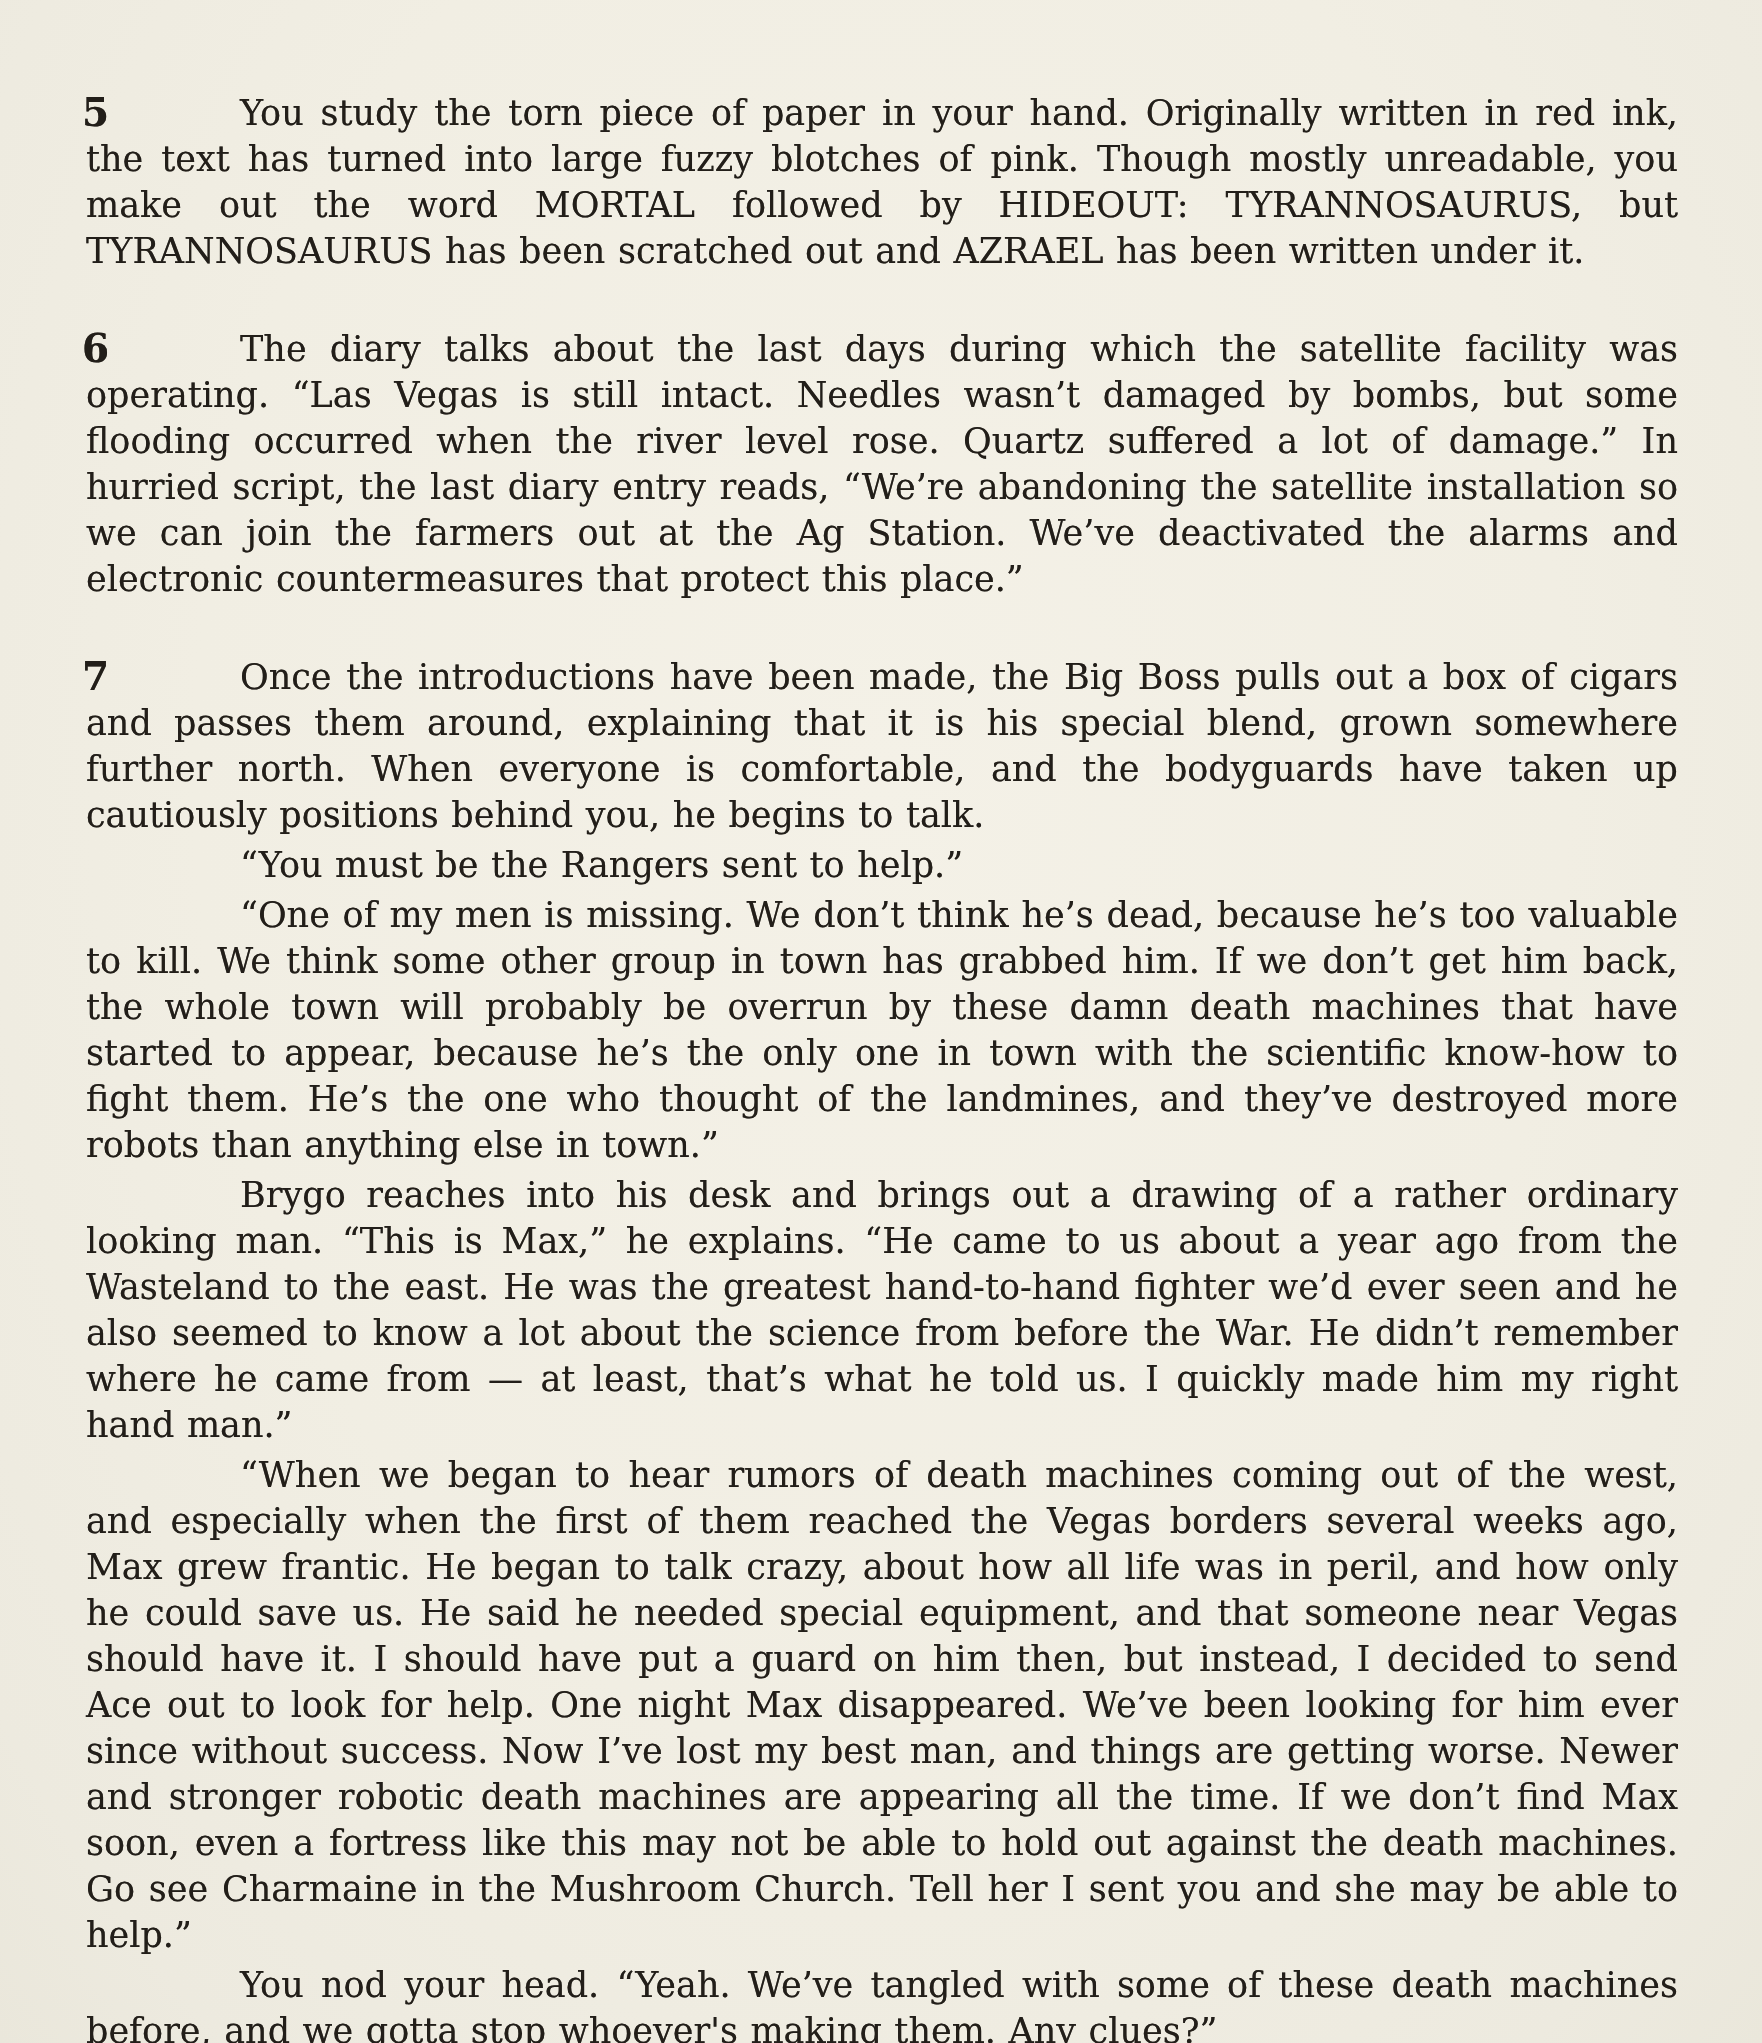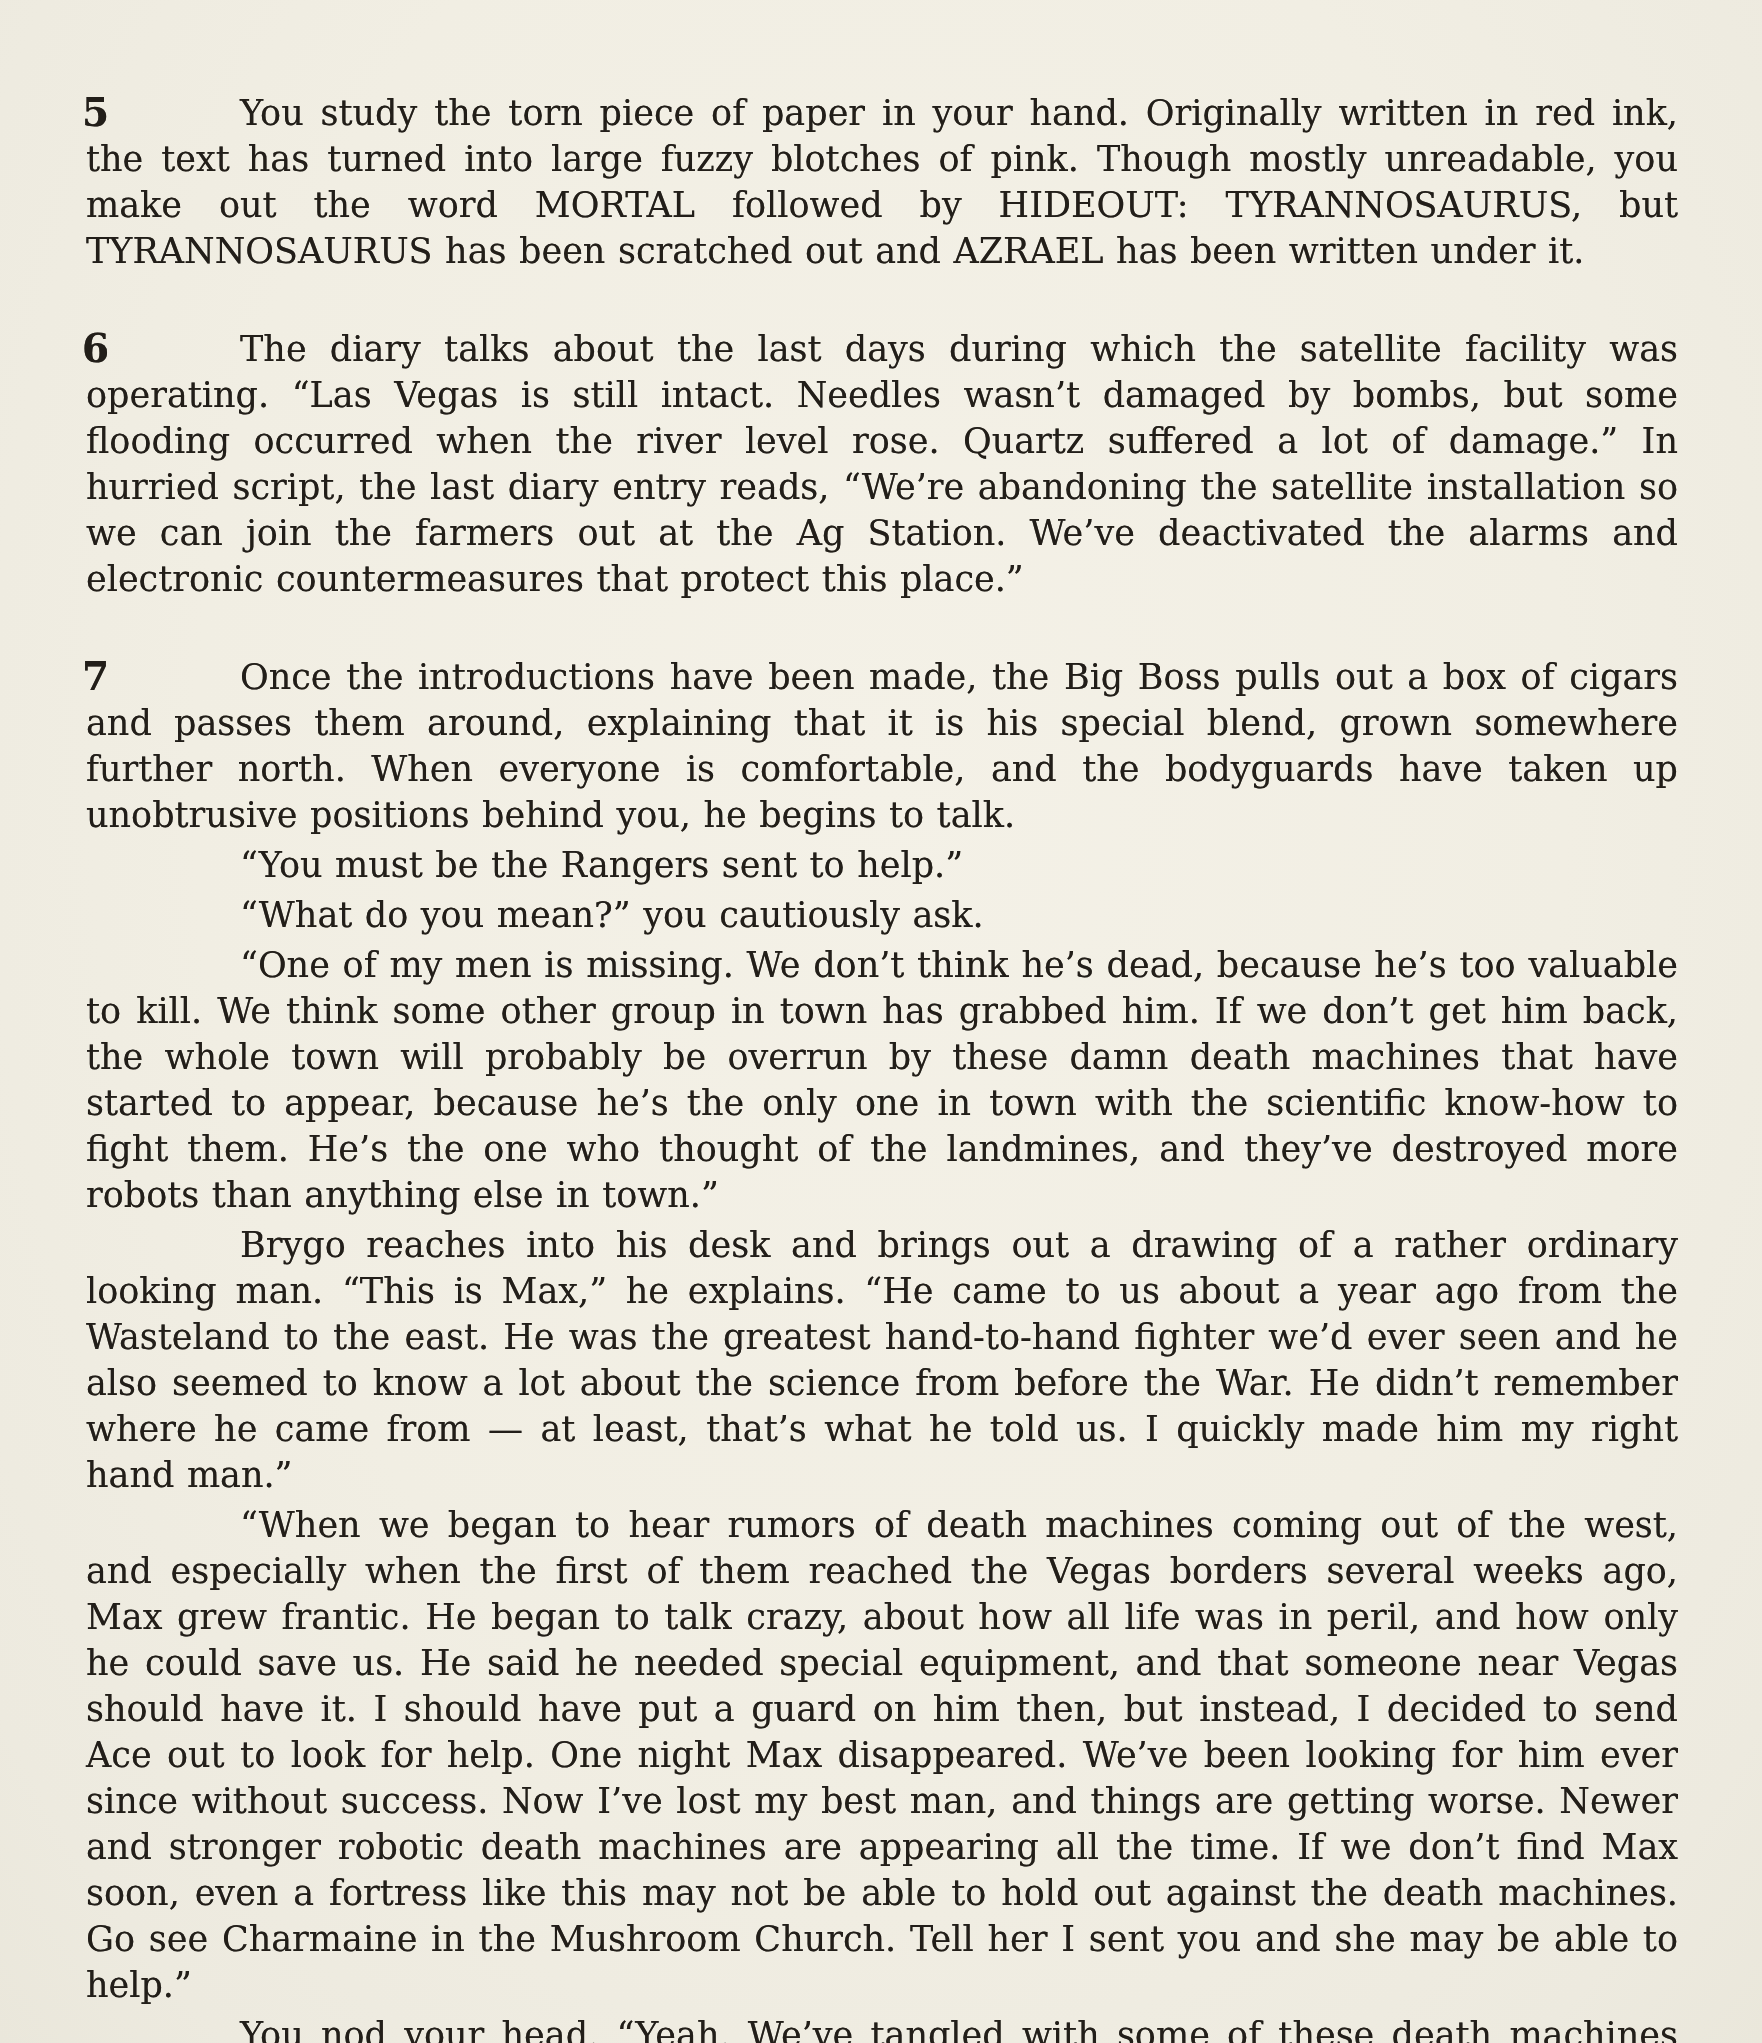--- a/index.html
+++ b/index.html
@@ -56,22 +56,21 @@
     <p class="para">You study the torn piece of paper in your hand. Originally written in red ink, the text has turned into large fuzzy blotches of pink. Though mostly unreadable, you make out the word MORTAL followed by HIDEOUT: TYRANNOSAURUS, but TYRANNOSAURUS has been scratched out and AZRAEL has been written under it.</p>
   </section>
 
   <section class="entry">
     <span class="num">6</span>
     <p class="para">The diary talks about the last days during which the satellite facility was operating. “Las Vegas is still intact. Needles wasn’t damaged by bombs, but some flooding occurred when the river level rose. Quartz suffered a lot of damage.” In hurried script, the last diary entry reads, “We’re abandoning the satellite installation so we can join the farmers out at the Ag Station. We’ve deactivated the alarms and electronic countermeasures that protect this place.”</p>
   </section>
 
   <section class="entry">
     <span class="num">7</span>
-    <p class="para">Once the introductions have been made, the Big Boss pulls out a box of cigars and passes them around, explaining that it is his special blend, grown somewhere further north. When everyone is comfortable, and the bodyguards have taken up unobtrusive positions behind you, he begins to talk.</p>
+    <p class="para">Once the introductions have been made, the Big Boss pulls out a box of cigars and passes them around, explaining that it is his special blend, grown somewhere further north. When everyone is comfortable, and the bodyguards have taken up cautiously positions behind you, he begins to talk.</p>
     <p class="para">“You must be the Rangers sent to help.”</p>
-    <p class="para">“What do you mean?” you cautiously ask.</p>
     <p class="para">“One of my men is missing.  We don’t think he’s dead, because he’s too valuable to kill. We think some other group in town has grabbed him. If we don’t get him back, the whole town will probably be overrun by these damn death machines that have started to appear, because he’s the only one in town with the scientific know-how to fight them. He’s the one who thought of the landmines, and they’ve destroyed more robots than anything else in town.”</p>
     <p class="para">Brygo reaches into his desk and brings out a drawing of a rather ordinary looking man.  “This is Max,” he explains.  “He came to us about a year ago from the Wasteland to the east.  He was the greatest hand-to-hand fighter we’d ever seen and he also seemed to know a lot about the science from before the War. He didn’t remember where he came from — at least, that’s what he told us.  I quickly made him my right hand man.”</p>
     <p class="para">“When we began to hear rumors of death machines coming out of the west, and especially when the first of them reached the Vegas borders several weeks ago, Max grew frantic.  He began to talk crazy, about how all life was in peril, and how only he could save us.  He said he needed special equipment, and that someone near Vegas should have it.  I should have put a guard on him then, but instead, I decided to send Ace out to look for help.  One night Max disappeared.  We’ve been looking for him ever since without success.  Now I’ve lost my best man, and things are getting worse.  Newer and stronger robotic death machines are appearing all the time. If we don’t find Max soon, even a fortress like this may not be able to hold out against the death machines.  Go see Charmaine in the Mushroom Church.  Tell her I sent you and she may be able to help.”</p>
     <p class="para">You nod your head.  “Yeah. We’ve tangled with some of these death machines before, and we gotta stop whoever's making them. Any clues?”</p>
   </section>
 
 </div>
 
 </body></html>

